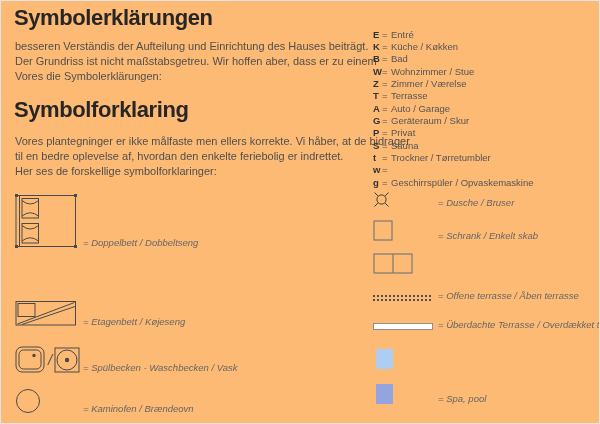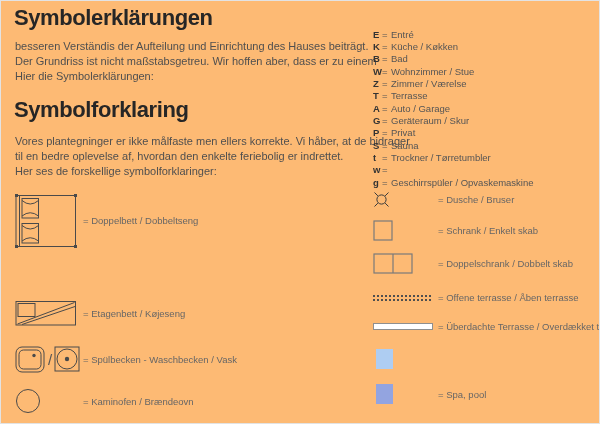--- a/index.html
+++ b/index.html
@@ -14,21 +14,21 @@
   }
   .para{
     position:absolute;left:14px;font-size:11px;line-height:15.2px;
     color:#4f4f4f;white-space:nowrap;
   }
   .abbr-list{position:absolute;left:372px;top:27px;}
   .abbr-row{display:flex;align-items:center;height:12.35px;font-size:9.5px;color:#555;}
   .abbr-key{width:9px;font-weight:700;color:#333;}
   .abbr-eq{width:9px;color:#555;}
   .abbr-label{white-space:nowrap;}
-  .sym-row{position:absolute;display:flex;align-items:center;}
+  .sym-row{position:absolute;display:flex;align-items:flex-end;font-style:italic;}
   .sym-row.left{left:14px;}
   .sym-row.right{left:372px;}
   .sym{flex:0 0 auto;display:flex;align-items:center;}
   .sym-row.left  .sym{width:68px;}
   .sym-row.right .sym{width:65px;}
   .sym-label{font-size:9.5px;color:#666;white-space:nowrap;}
   .slash{font-size:15px;color:#555;margin:0 2px 0 3px;}
   .dotted-terrace{
     width:58px;height:6px;box-sizing:border-box;
     border-top:2px dotted #4f4f4f;border-bottom:2px dotted #4f4f4f;
@@ -42,21 +42,21 @@
 </style>
 </head>
 <body>
 
 <div class="page">
 
   <h1 class="h1" style="top:4px">Symbolerklärungen</h1>
   <div class="para" style="top:38px">
     <div>besseren Verständis der Aufteilung und Einrichtung des Hauses beiträgt.</div>
     <div>Der Grundriss ist nicht maßstabsgetreu. Wir hoffen aber, dass er zu einem</div>
-    <div>Hier die Symbolerklärungen:</div>
+    <div>Vores die Symbolerklärungen:</div>
   </div>
 
   <h1 class="h1" style="top:96px">Symbolforklaring</h1>
   <div class="para" style="top:133px">
     <div>Vores plantegninger er ikke målfaste men ellers korrekte. Vi håber, at de bidrager</div>
     <div>til en bedre oplevelse af, hvordan den enkelte feriebolig er indrettet.</div>
     <div>Her ses de forskellige symbolforklaringer:</div>
   </div>
 
   <div class="abbr-list">
@@ -207,21 +207,20 @@
     <span class="sym-label">= Schrank / Enkelt skab</span>
   </div>
 
   <div class="sym-row right" style="top:252px;height:21px">
     <span class="sym">
       <svg width="40" height="21" viewBox="0 0 40 21">
         <rect x="1" y="1" width="38" height="19" fill="none" stroke="#7a7a7a" stroke-width="1.2"></rect>
         <line x1="20" y1="1" x2="20" y2="20" stroke="#7a7a7a" stroke-width="1.2"></line>
       </svg>
     </span>
-    <span class="sym-label">= Doppelschrank / Dobbelt skab</span>
   </div>
 
   <div class="sym-row right" style="top:293px;height:7px">
     <span class="sym">
       <span class="dotted-terrace"></span>
     </span>
     <span class="sym-label">= Offene terrasse / Åben terrasse</span>
   </div>
 
   <div class="sym-row right" style="top:322px;height:7px">

